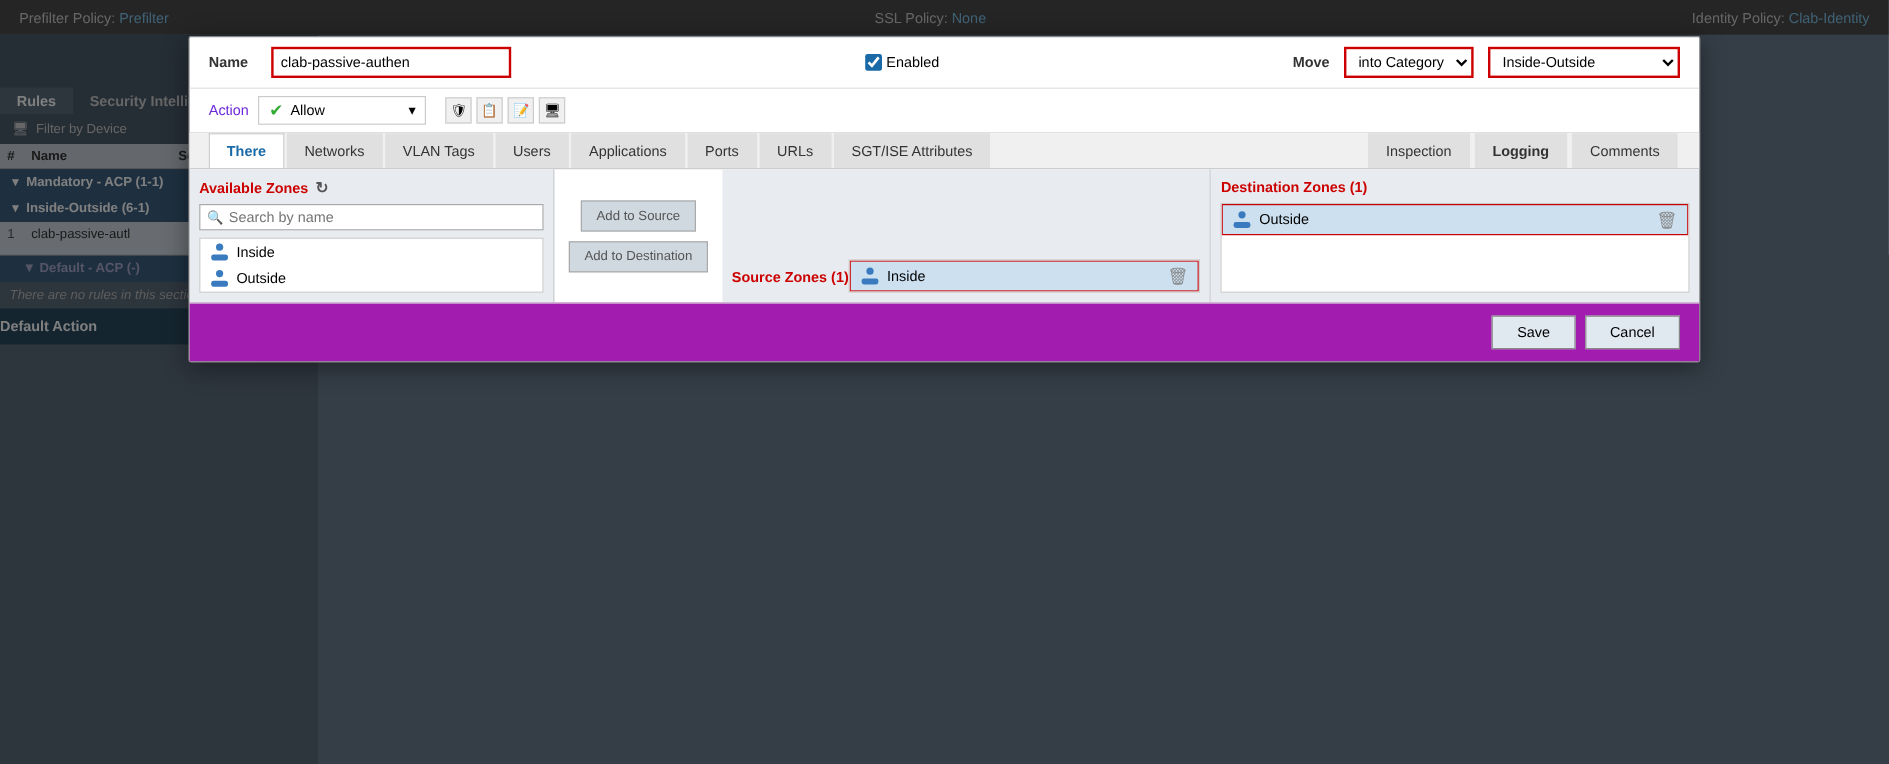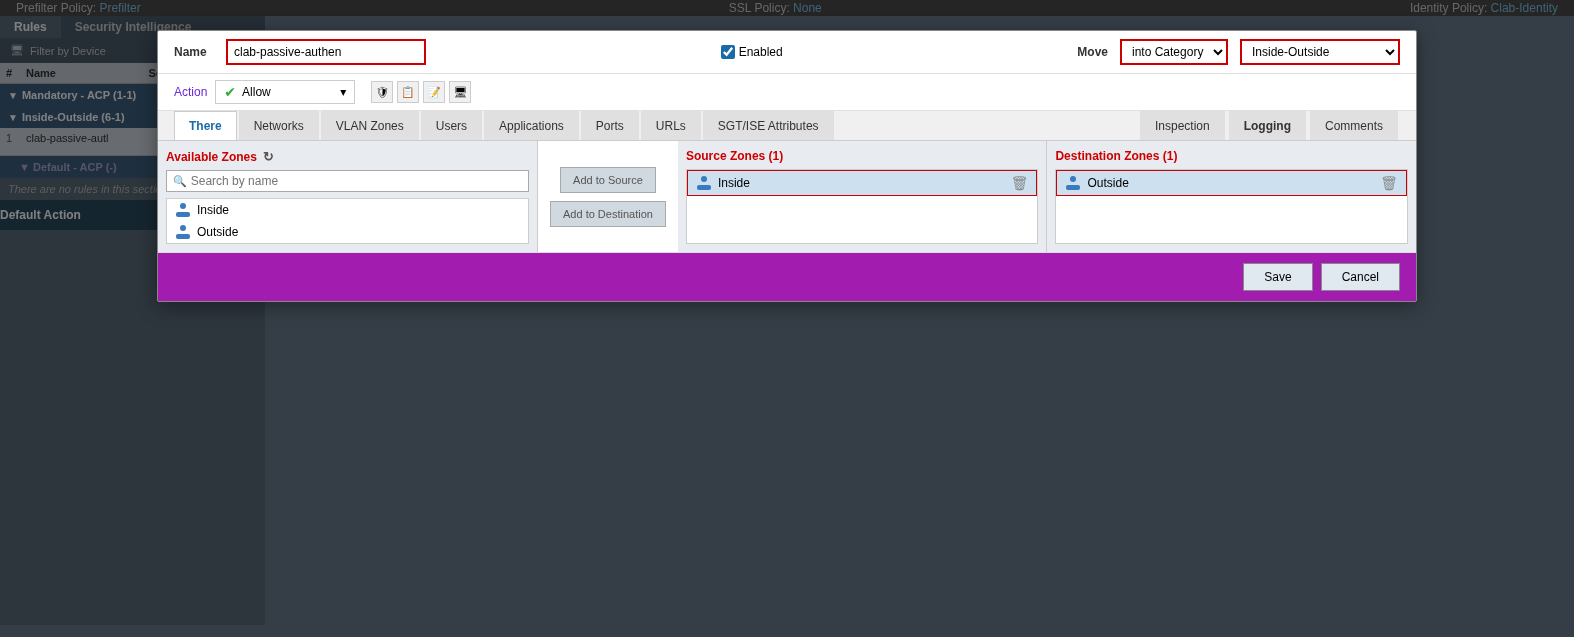--- a/index.html
+++ b/index.html
@@ -9,21 +9,21 @@
       background: #6b7c8e;
       width: 1574px;
       height: 637px;
       overflow: hidden;
       position: relative;
     }
 
     
     .top-bar {
       background: #4a4a4a;
-      height: 16px;
+      height: 29px;
       display: flex;
       align-items: center;
       padding: 0 16px;
       justify-content: space-between;
     }
     .top-bar-item {
       color: #ccc;
       font-size: 12px;
     }
     .top-bar-item a {
@@ -47,20 +47,21 @@
     .sidebar-tabs {
       display: flex;
       background: #4a5a6a;
     }
     .sidebar-tab {
       padding: 4px 14px;
       color: #ccc;
       cursor: pointer;
       font-size: 12px;
       font-weight: bold;
+      margin-top: 44px;
     }
     .sidebar-tab.active {
       background: #5a6b7a;
       color: white;
     }
     .sidebar-filter {
       background: #4a5a6a;
       padding: 6px 10px;
       color: #ccc;
       font-size: 11px;
@@ -285,21 +286,21 @@
     }
     .zones-panels {
       display: flex;
       flex: 1;
       min-height: 0;
       padding: 0 0 0 0;
     }
 
     
     .available-panel {
-      width: 380px;
+      width: 304px;
       flex-shrink: 0;
       border-right: 1px solid #ccc;
       display: flex;
       flex-direction: column;
       padding: 8px;
       background: #e8ecf0;
     }
     .panel-title {
       color: #cc0000;
       font-size: 12px;
@@ -364,23 +365,24 @@
       color: #555;
       min-width: 80px;
       text-align: center;
     }
 
     
     .source-panel {
       flex: 1;
       border-right: 1px solid #ccc;
       display: flex;
-      flex-direction: column;
+      flex-direction: row;
       padding: 8px;
       background: #e8ecf0;
+      align-items: flex-end;
     }
     .dest-panel {
       flex: 1;
       display: flex;
       flex-direction: column;
       padding: 8px;
       background: #e8ecf0;
     }
     .zone-zone-list {
       flex: 1;
@@ -554,21 +556,21 @@
           <button class="action-toolbar-btn">🛡</button>
           <button class="action-toolbar-btn">📋</button>
           <button class="action-toolbar-btn">📝</button>
           <button class="action-toolbar-btn">🖥</button>
         </div>
       </div>
 
       <div class="tabs-row">
         <div class="tab active">There</div>
         <div class="tab">Networks</div>
-        <div class="tab">VLAN Zones</div>
+        <div class="tab">VLAN Tags</div>
         <div class="tab">Users</div>
         <div class="tab">Applications</div>
         <div class="tab">Ports</div>
         <div class="tab">URLs</div>
         <div class="tab">SGT/ISE Attributes</div>
         <div class="tab-right">
           <div class="tab">Inspection</div>
           <div class="tab" style="font-weight:bold;">Logging</div>
           <div class="tab">Comments</div>
         </div>

